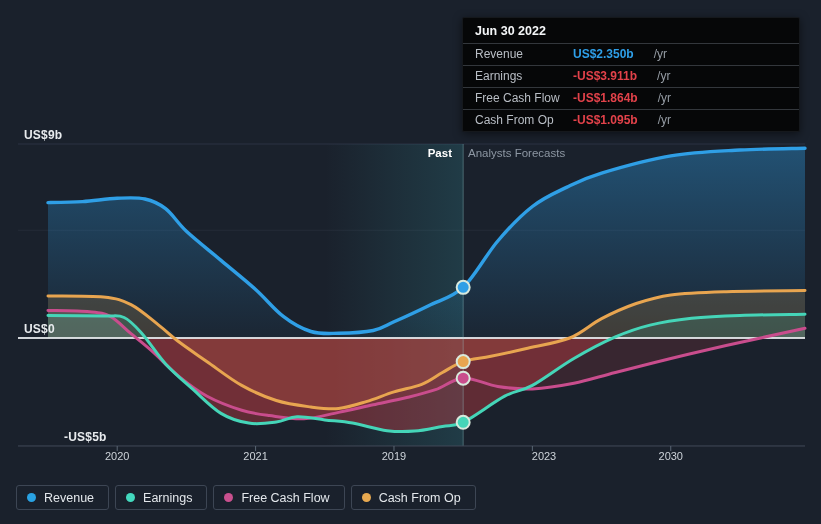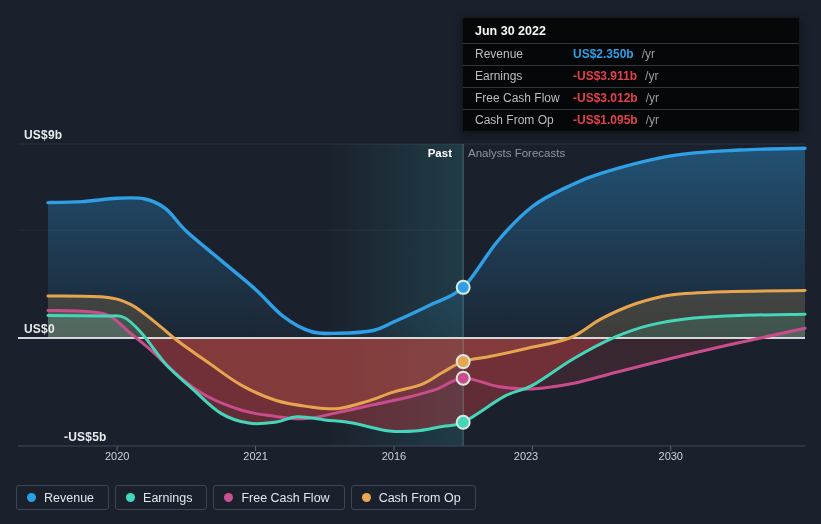--- a/index.html
+++ b/index.html
@@ -26,21 +26,21 @@
   }
   .tt-title{
     padding:6px 26px 5px 12px;font-size:12.5px;font-weight:bold;color:#f4f6f8;
   }
   .tt-row{
     display:flex;align-items:center;padding:3px 12px 4px 12px;
     border-top:1px solid #33373c;font-size:12px;
   }
   .tt-label{flex:0 0 98px;color:#b9bec5;}
   .tt-value{font-weight:bold;}
-  .tt-suffix{color:#969da5;margin-left:8px;}
+  .tt-suffix{color:#969da5;margin-left:20px;}
   .legend{
     position:absolute;left:16px;top:485px;display:flex;gap:6px;
   }
   .legend-item{
     display:flex;align-items:center;gap:8px;height:23px;
     border:1px solid #3d4654;border-radius:3px;padding:0 14px 0 10px;
     background:transparent;cursor:pointer;
   }
   .legend-dot{width:9px;height:9px;border-radius:50%;}
   .legend-label{font-size:12.5px;color:#e3e7eb;white-space:nowrap;}
@@ -95,22 +95,22 @@
     </svg>
 
   <div id="y-labels">
       <div class="ylabel" style="top: 128px;">US$9b</div>
       <div class="ylabel" style="top: 322px;">US$0</div>
       <div class="ylabel" style="top: 429.778px; margin-left: 40px;">-US$5b</div>
     </div>
   <div id="x-labels">
       <div class="xlabel" style="left: 117.196px;">2020</div>
       <div class="xlabel" style="left: 255.587px;">2021</div>
-      <div class="xlabel" style="left: 393.978px;">2016</div>
-      <div class="xlabel" style="left: 526px;">2023</div>
+      <div class="xlabel" style="left: 393.978px;">2019</div>
+      <div class="xlabel" style="left: 544px;">2023</div>
       <div class="xlabel" style="left: 670.761px;">2030</div>
     </div>
 
   <div class="zone-label past" style="left:452px">Past</div>
   <div class="zone-label forecast" style="left:468px">Analysts Forecasts</div>
 
   <div class="tooltip">
     <div class="tt-title">Jun 30 2022</div>
     <div id="tt-rows">
         <div class="tt-row">
@@ -118,21 +118,21 @@
           <span class="tt-value" style="color: rgb(46, 159, 232);">US$2.350b</span>
           <span class="tt-suffix">/yr</span>
         </div>
         <div class="tt-row">
           <span class="tt-label">Earnings</span>
           <span class="tt-value" style="color: rgb(226, 66, 74);">-US$3.911b</span>
           <span class="tt-suffix">/yr</span>
         </div>
         <div class="tt-row">
           <span class="tt-label">Free Cash Flow</span>
-          <span class="tt-value" style="color: rgb(226, 66, 74);">-US$3.012b</span>
+          <span class="tt-value" style="color: rgb(226, 66, 74);">-US$1.864b</span>
           <span class="tt-suffix">/yr</span>
         </div>
         <div class="tt-row">
           <span class="tt-label">Cash From Op</span>
           <span class="tt-value" style="color: rgb(226, 66, 74);">-US$1.095b</span>
           <span class="tt-suffix">/yr</span>
         </div>
       </div>
   </div>
 

